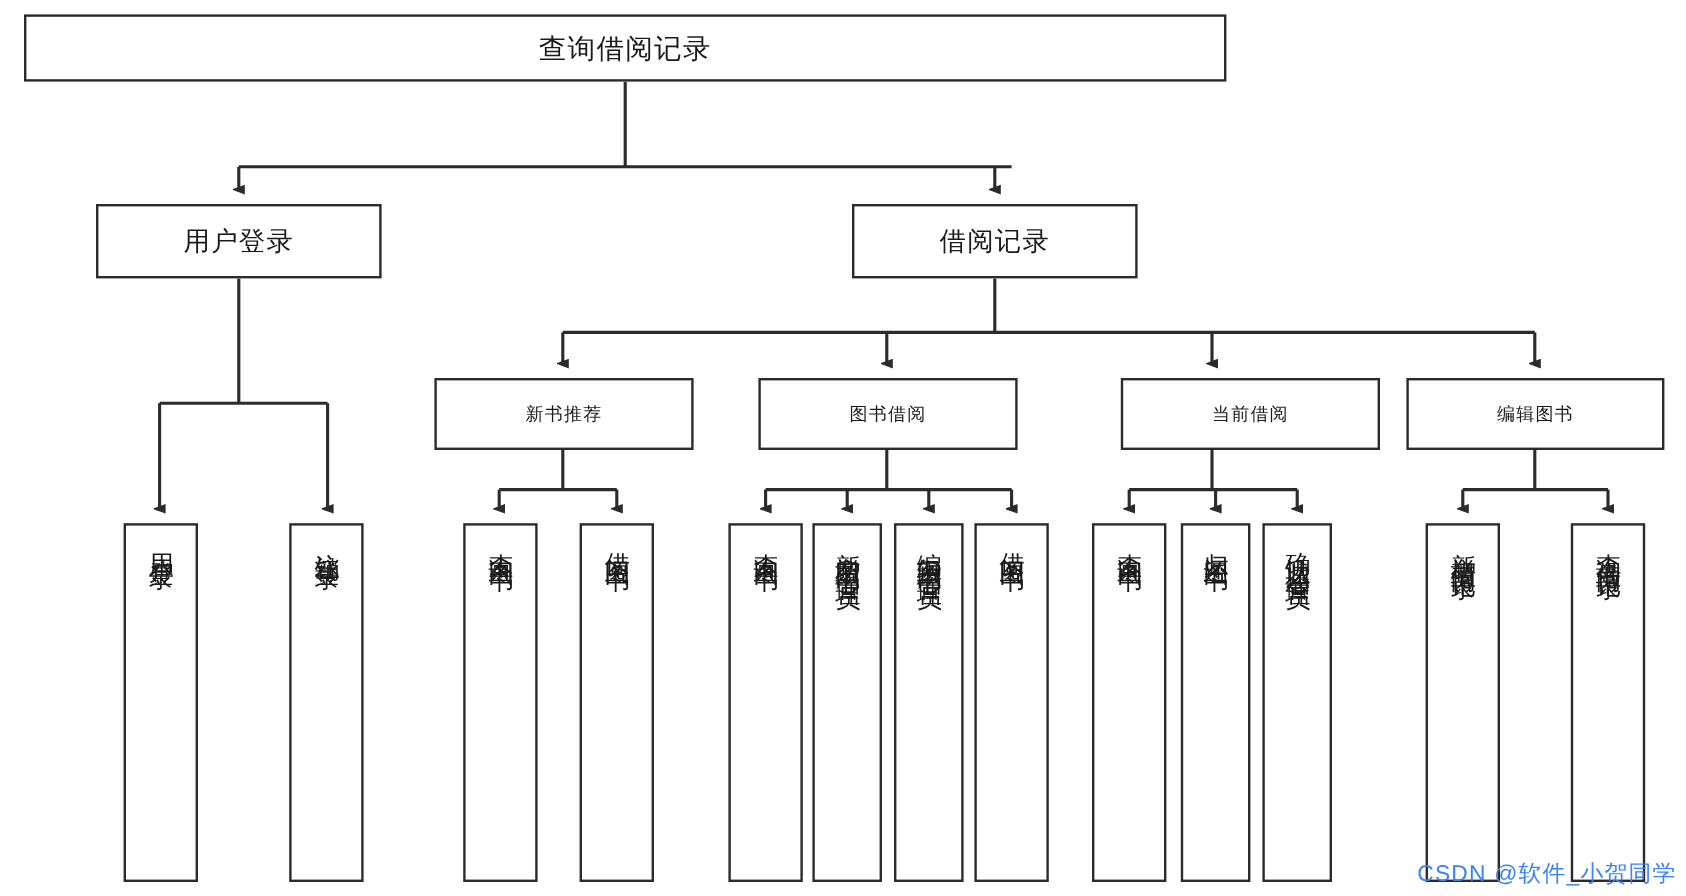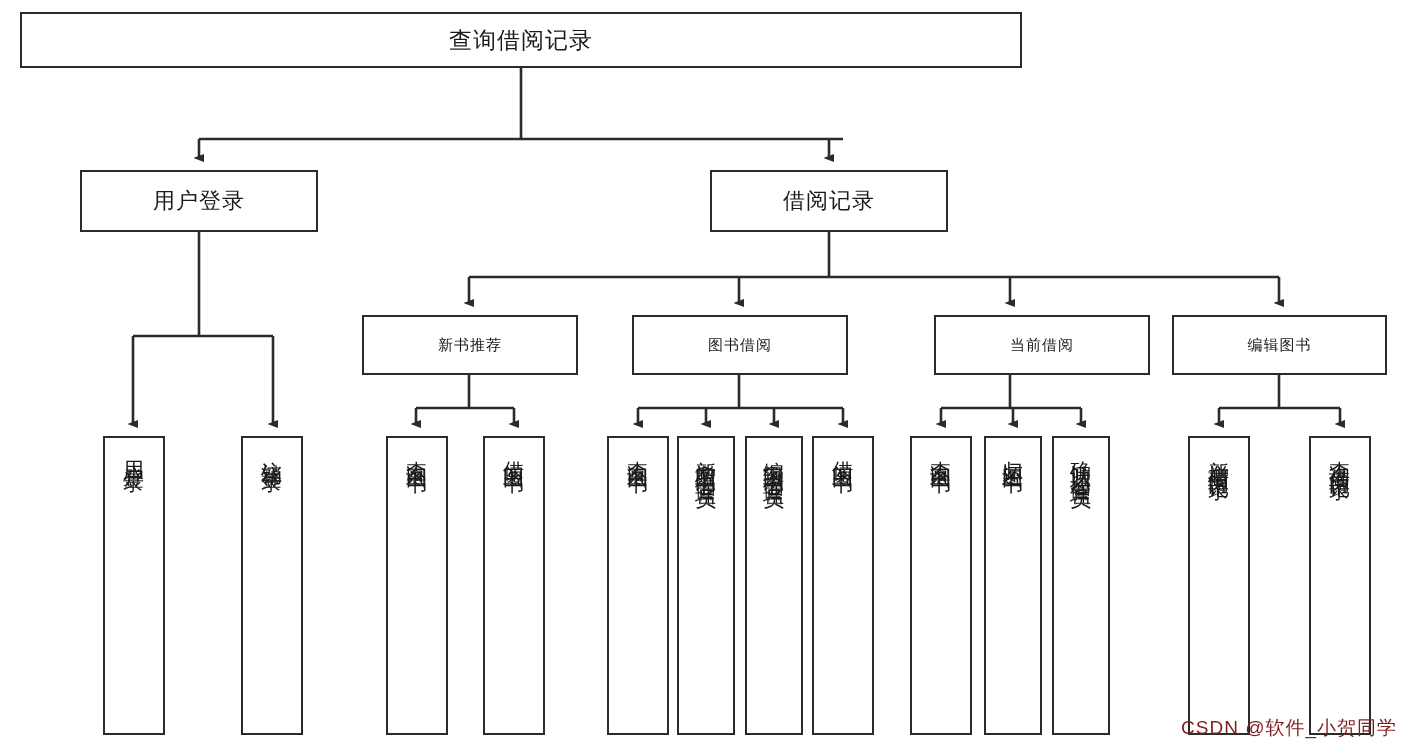--- a/index.html
+++ b/index.html
@@ -55,21 +55,21 @@
   }
   .htext {
     white-space: nowrap;
     letter-spacing: 1px;
   }
   #watermark {
     position: absolute;
     right: 8px;
     bottom: 6px;
     font-size: 19px;
-    color: #7f1d1d;
+    color: #3b82f6;
     letter-spacing: 1px;
     white-space: nowrap;
   }
 </style>
 </head>
 <body>
 
 <div id="canvas">
 
   <svg id="edges" viewBox="0 0 1405 747" xmlns="http://www.w3.org/2000/svg">

